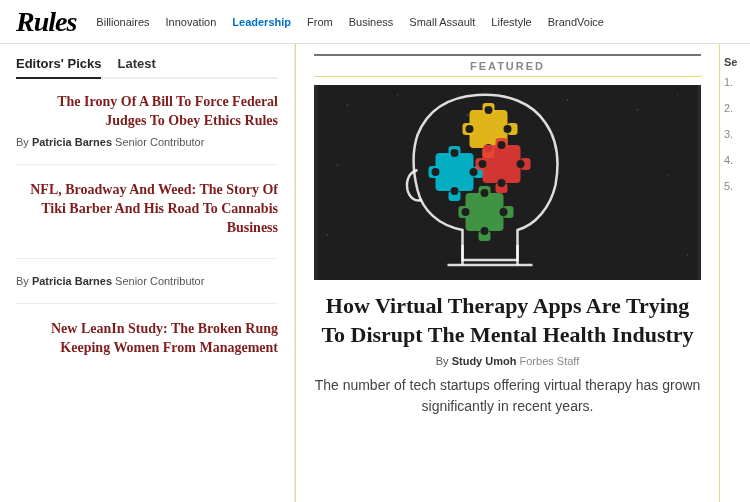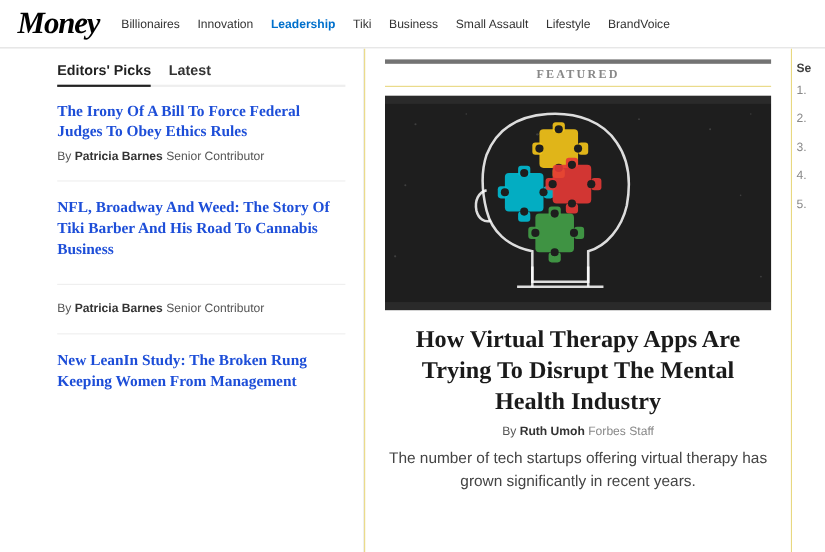--- a/index.html
+++ b/index.html
@@ -50,21 +50,20 @@
       overflow: hidden;
     }
 
     
     #sidebar {
       width: 295px;
       flex-shrink: 0;
       padding: 12px 16px;
       border-right: 1px solid #eee;
       overflow: hidden;
-      margin-left: 36px;
     }
     #sidebar-tabs {
       display: flex;
       border-bottom: 2px solid #eee;
       margin-bottom: 14px;
       gap: 16px;
     }
     .sidebar-tab {
       font-family: Arial, Helvetica, sans-serif;
       font-size: 13px;
@@ -85,23 +84,24 @@
       border-bottom: 1px solid #eee;
     }
     .article-item:last-child {
       border-bottom: none;
     }
     .article-title {
       font-family: Georgia, serif;
       font-size: 14px;
       font-weight: 700;
       line-height: 1.35;
-      color: #1d4ed8;
+      color: #7f1d1d;
       margin-bottom: 5px;
       cursor: pointer;
+      text-align: right;
     }
     .article-byline {
       font-family: Arial, Helvetica, sans-serif;
       font-size: 11px;
       color: #555;
     }
     .byline-author {
       font-weight: 700;
       color: #333;
     }
@@ -110,27 +110,27 @@
     #featured {
       flex: 1;
       padding: 10px 18px;
       overflow: hidden;
       border-right: 1px solid #e8d87f;
       border-left: 1px solid #e8d87f;
       background: #fff;
     }
     #featured-label {
       text-align: center;
-      font-family: Liberation Serif, serif;
+      font-family: Liberation Sans, sans-serif;
       font-size: 11px;
       font-weight: 700;
       letter-spacing: 2px;
       color: #888;
       margin-bottom: 8px;
-      border-top: 4px solid #737373;
+      border-top: 2px solid #737373;
       border-bottom: 1px solid #e8d87f;
       padding: 4px 0;
     }
     #featured-image {
       width: 100%;
       height: 195px;
       background: #2a2a2a;
       position: relative;
       overflow: hidden;
       margin-bottom: 12px;
@@ -178,27 +178,27 @@
       font-weight: 700;
       writing-mode: horizontal-tb;
       font-size: 11px;
       color: #444;
     }
   </style>
 </head>
 <body>
 
 <div id="header">
-  <div id="logo">Money</div>
+  <div id="logo">Rules</div>
   <nav id="nav">
 
   <a class="nav-item">Billionaires</a>
       <a class="nav-item">Innovation</a>
       <a class="nav-item active">Leadership</a>
-      <a class="nav-item">Tiki</a>
+      <a class="nav-item">From</a>
       <a class="nav-item">Business</a>
       <a class="nav-item">Small Assault</a>
       <a class="nav-item">Lifestyle</a>
       <a class="nav-item">BrandVoice</a>
     </nav>
 </div>
 
 <div id="main">
 
   <div id="sidebar">
@@ -297,21 +297,21 @@
           <rect x="-7" y="13" width="10" height="12" rx="3" fill="#43a047" opacity="0.9"></rect>
           <circle cx="19" cy="0" r="4" fill="#1e1e1e"></circle>
           <circle cx="38" cy="19" r="4" fill="#1e1e1e"></circle>
           <circle cx="19" cy="38" r="4" fill="#1e1e1e"></circle>
           <circle cx="0" cy="19" r="4" fill="#1e1e1e"></circle>
         </g>
       </svg>
     </div>
 
     <div id="featured-headline">How Virtual Therapy Apps Are Trying To Disrupt The Mental Health Industry</div>
-    <div id="featured-byline"><span>By</span> <span class="author">Ruth Umoh</span> <span class="role">Forbes Staff</span></div>
+    <div id="featured-byline"><span>By</span> <span class="author">Study Umoh</span> <span class="role">Forbes Staff</span></div>
     <div id="featured-desc">The number of tech startups offering virtual therapy has grown significantly in recent years.</div>
   </div>
 
   <div id="right-panel">
     <div class="right-label">Se</div>
     <div style="font-size:11px; color:#888; margin-top:8px; font-family:Arial;">1.</div>
     <div style="font-size:11px; color:#888; margin-top:14px; font-family:Arial;">2.</div>
     <div style="font-size:11px; color:#888; margin-top:14px; font-family:Arial;">3.</div>
     <div style="font-size:11px; color:#888; margin-top:14px; font-family:Arial;">4.</div>
     <div style="font-size:11px; color:#888; margin-top:14px; font-family:Arial;">5.</div>

